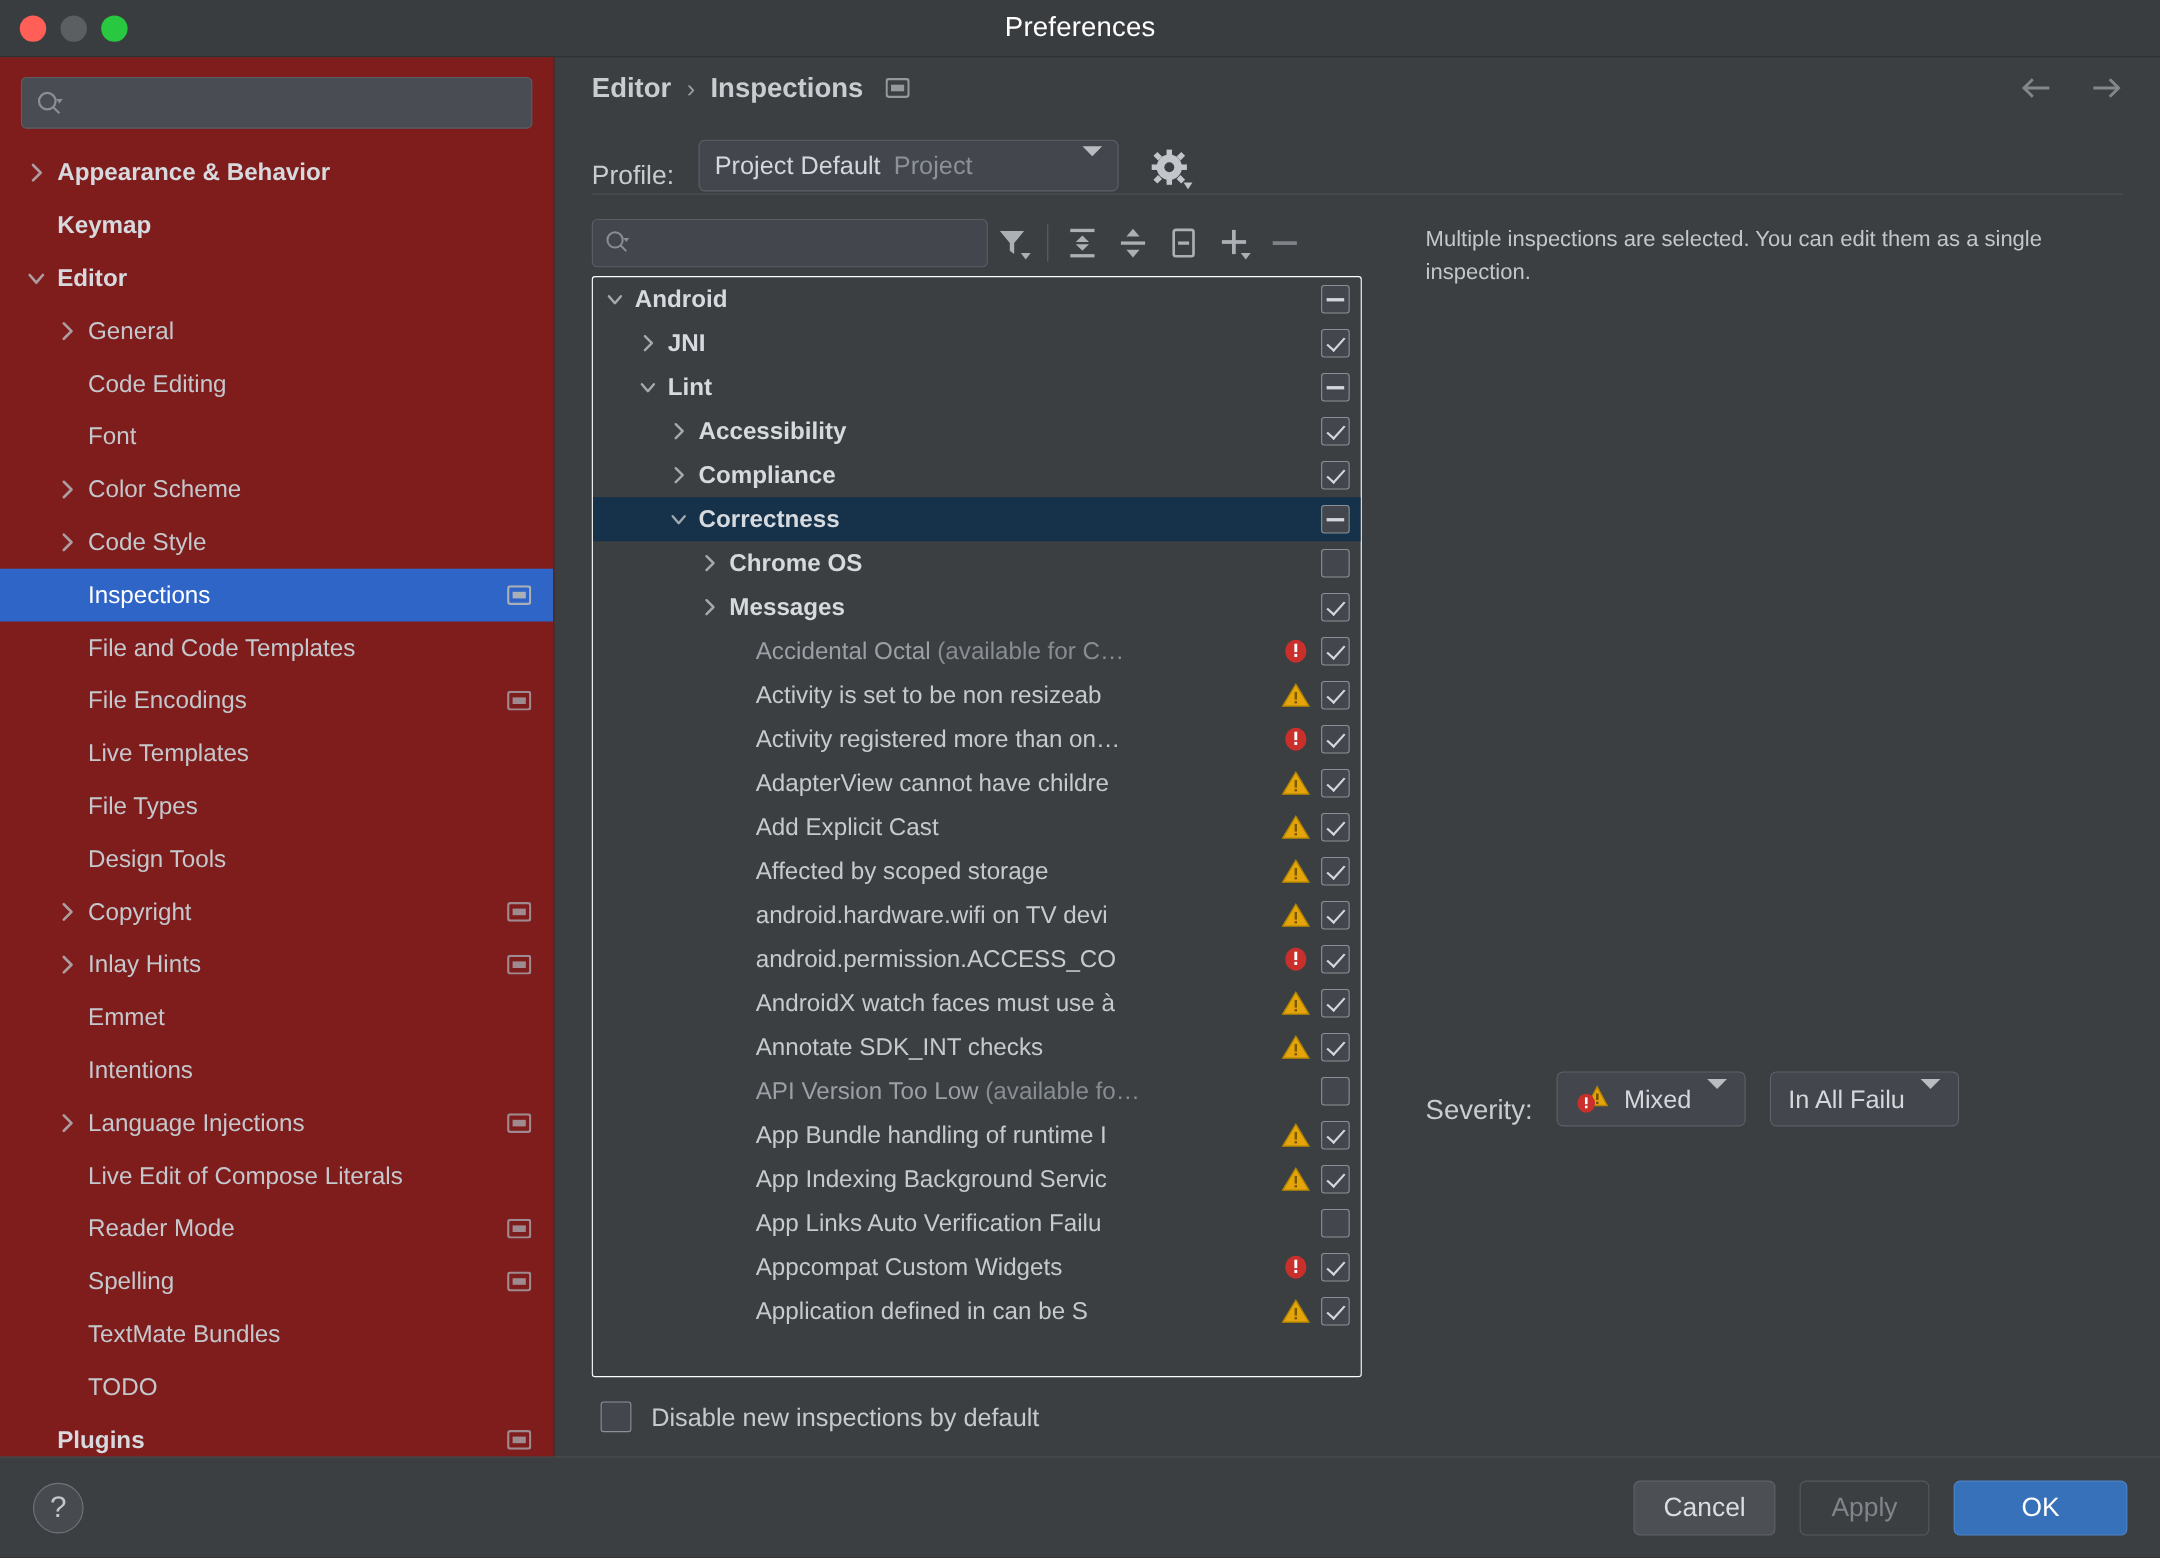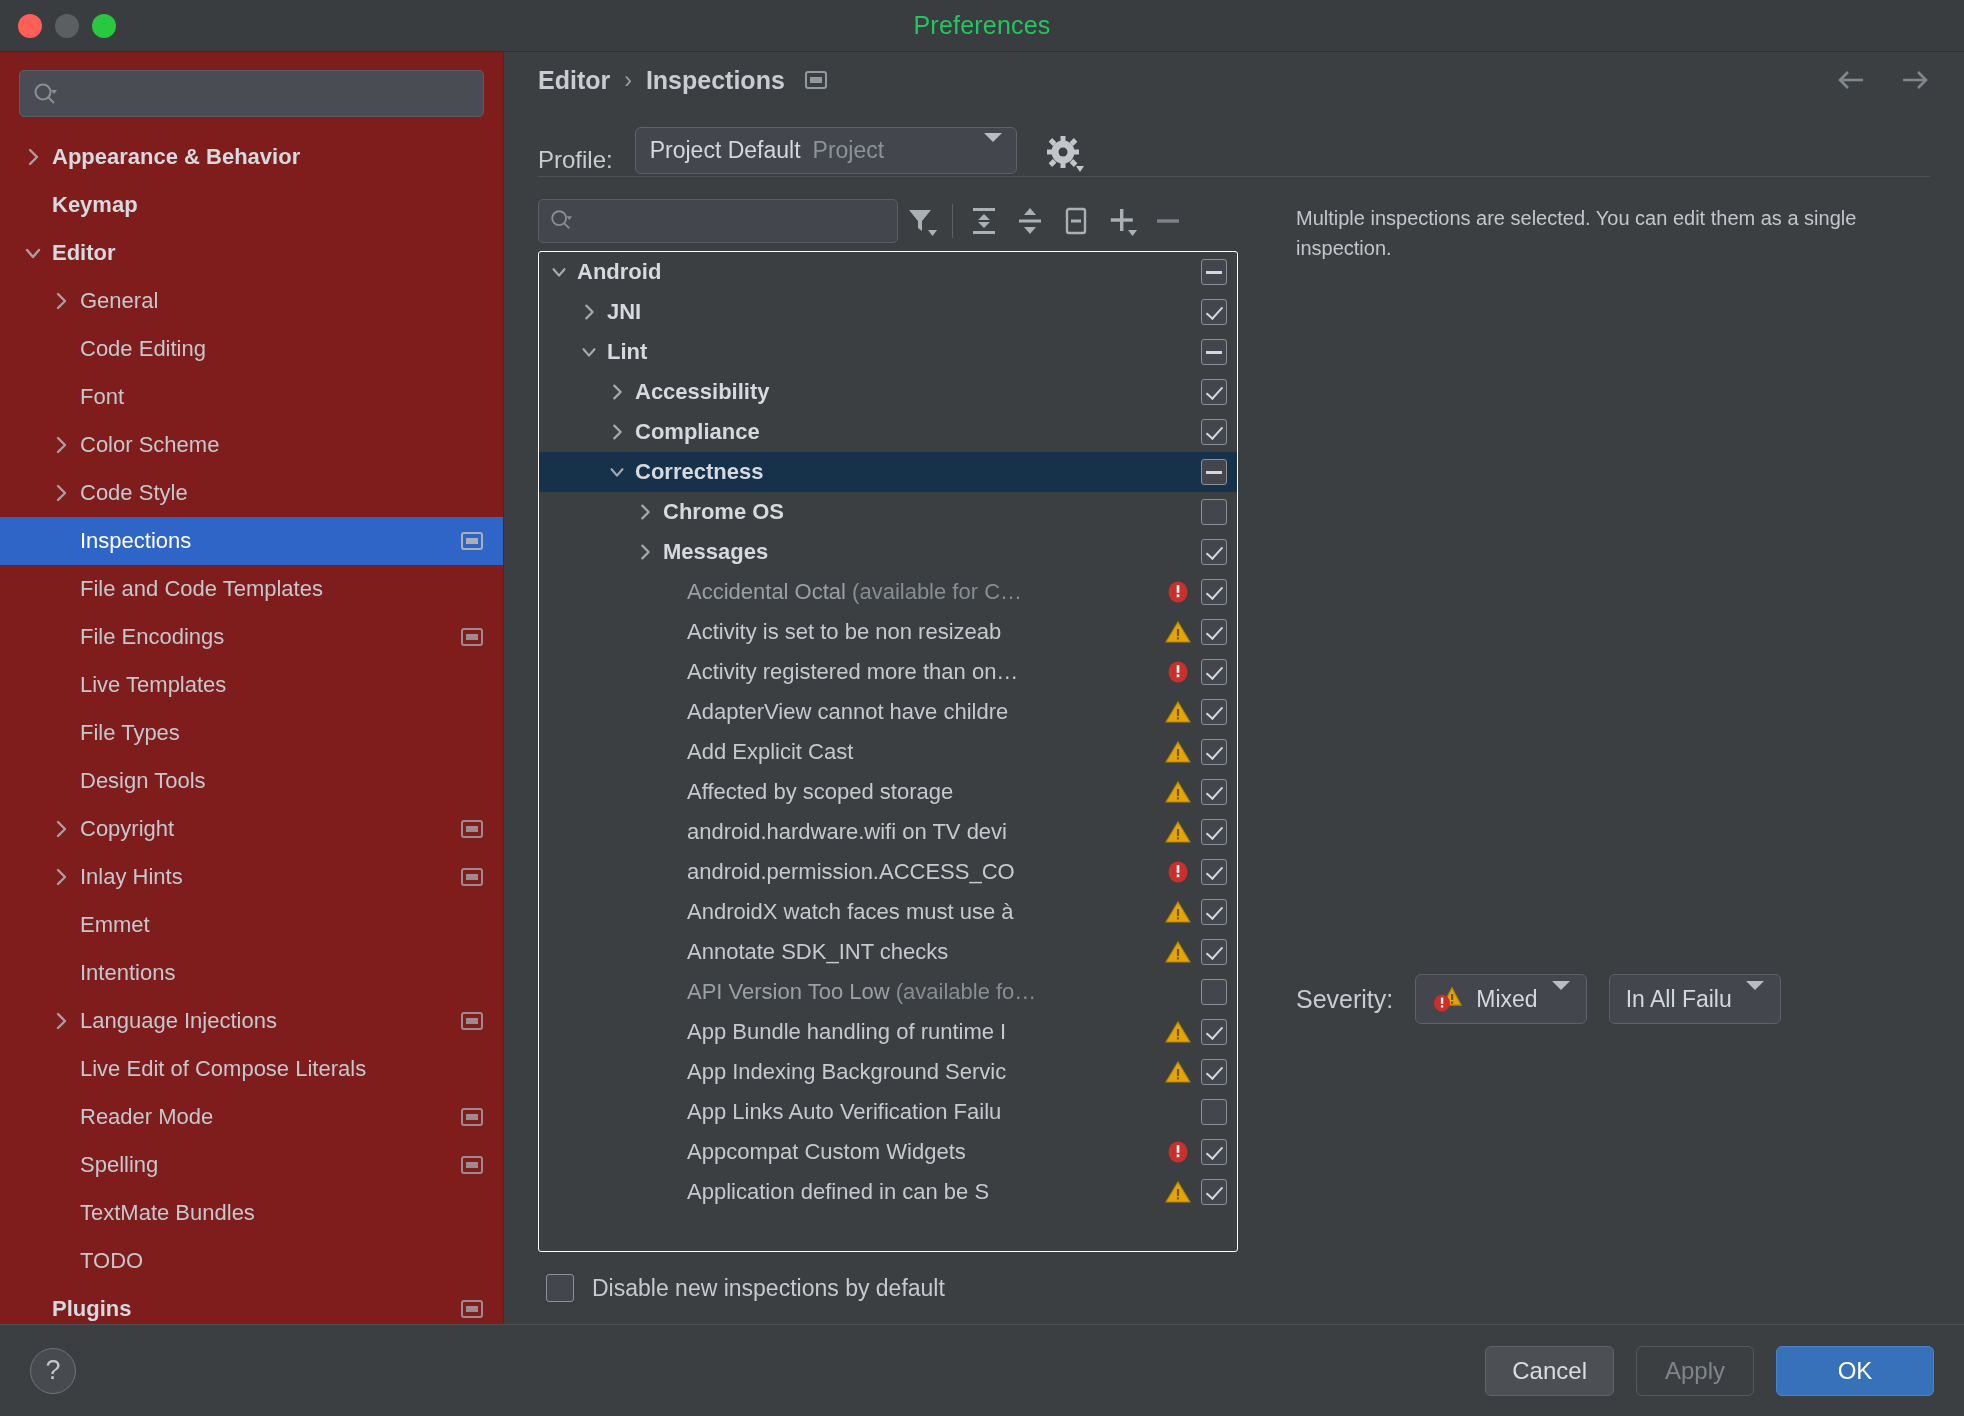--- a/index.html
+++ b/index.html
@@ -25,21 +25,21 @@
     position: relative;
     border-bottom: 1px solid #2e3133;
   }
   .traffic { display: flex; gap: 13px; padding-left: 18px; }
   .dot { width: 24px; height: 24px; border-radius: 50%; }
   .dot.red { background: #ff5f57; }
   .dot.yellow { background: #5c5f61; }
   .dot.green { background: #28c840; }
   .title-text {
     position: absolute; left: 0; right: 0; text-align: center;
-    font-size: 25px; color: #22c55e; font-weight: 400;
+    font-size: 25px; color: #ffffff; font-weight: 400;
     letter-spacing: .2px;
   }
 
   
   .body { flex: 1; display: flex; min-height: 0; }
 
   
   .sidebar {
     width: 504px; flex: 0 0 504px;
     background: #7f1d1d;
@@ -189,21 +189,21 @@
   .tree-bottom { height: 72px; display: flex; align-items: center; padding-left: 8px; }
   .chk-row { display: flex; align-items: center; gap: 18px; }
   .chk-row .lbl { font-size: 23px; color: #c6cace; }
   .cb-lg { width: 28px; height: 28px; border: 1px solid #8b9097; border-radius: 3px; background: #43474d; }
 
   
   .info-text {
     font-size: 20px; color: #c3c7cb; line-height: 1.5;
     max-width: 700px;
   }
-  .severity-row { margin-top: auto; margin-bottom: 300px; display: flex; align-items: center; gap: 22px; }
+  .severity-row { margin-top: auto; margin-bottom: 300px; display: flex; align-items: flex-end; gap: 22px; }
   .sev-label { font-size: 25px; color: #c8ccd0; }
   .sev-combo {
     height: 50px; border: 1px solid #5d6268; border-radius: 6px;
     background: #43474d; display: flex; align-items: center;
     padding: 0 16px; gap: 14px;
   }
   .sev-combo .txt { font-size: 23px; color: #d4d8dc; white-space: nowrap; }
 
   
   .footer {

